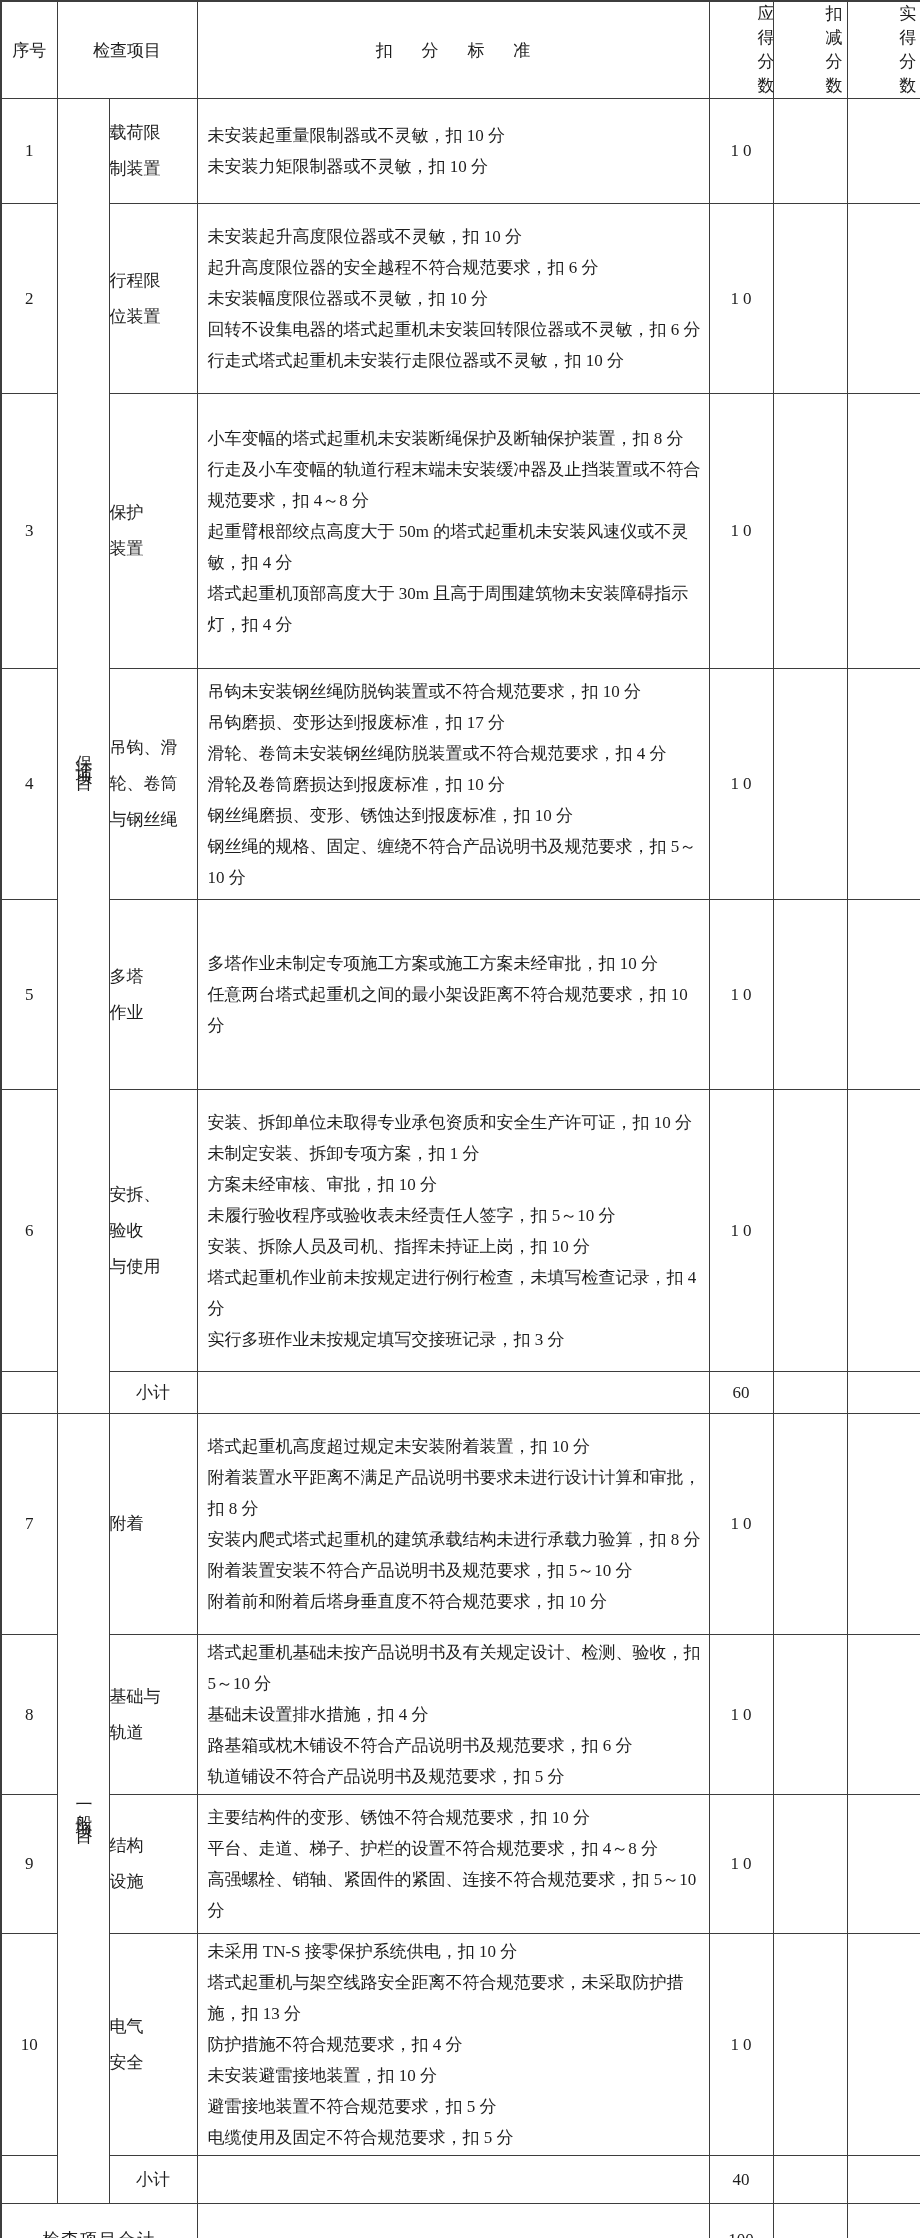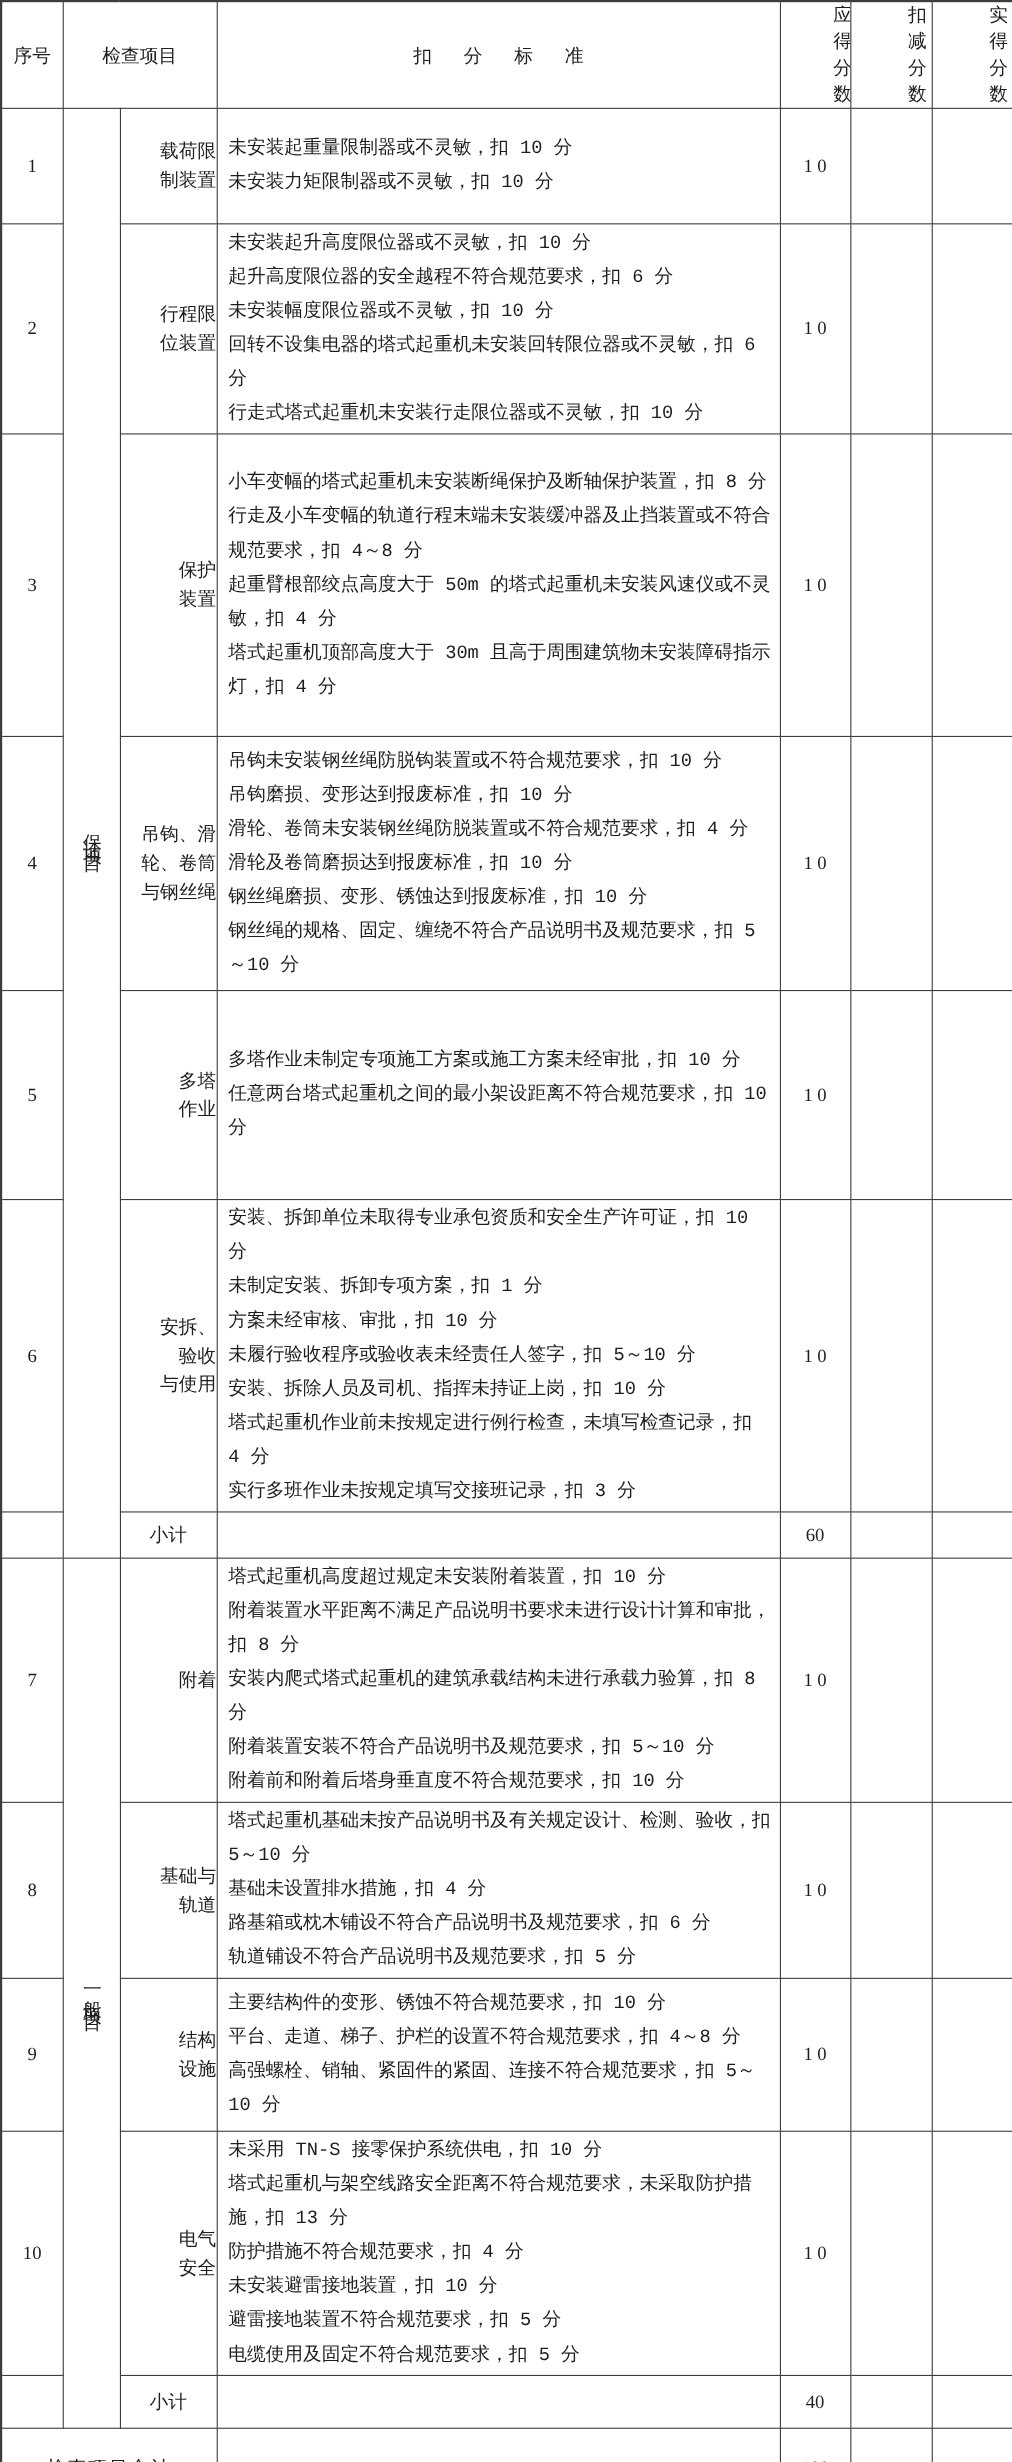--- a/index.html
+++ b/index.html
@@ -54,27 +54,27 @@
   td.no-cell{text-align:center;}
   td.group-cell{text-align:center;}
   .vtext{
     writing-mode:vertical-rl;
     text-orientation:upright;
     letter-spacing:7px;
     margin:0 auto;
     line-height:52px;
   }
   td.item-cell{
-    text-align:right;
+    text-align:left;
     white-space:pre-line;
-    line-height:26px;
+    line-height:36px;
   }
   td.std-cell{vertical-align:middle;}
   .std-wrap{padding:2px 6px 2px 10px;}
-  .std-line{line-height:31px;font-family:Liberation Mono, monospace;}
+  .std-line{line-height:31px;}
   td.score-cell{text-align:center;line-height:24px;}
   .num-sp{letter-spacing:4px;padding-left:4px;}
   td.subtotal-label{text-align:center;margin-top:44px;}
   td.total-label{text-align:center;letter-spacing:2px;}
 </style>
 </head>
 <body>
 
 <table>
   <colgroup>
@@ -154,21 +154,21 @@
   </tr>
 
   <tr class="h-r4">
     <td class="no-cell">4</td>
     <td class="item-cell">吊钩、滑
 轮、卷筒
 与钢丝绳</td>
     <td class="std-cell">
           <div class="std-wrap">
             <div class="std-line">吊钩未安装钢丝绳防脱钩装置或不符合规范要求，扣 10 分</div>
-            <div class="std-line">吊钩磨损、变形达到报废标准，扣 10 分</div>
+            <div class="std-line">吊钩磨损、变形达到报废标准，扣 17 分</div>
             <div class="std-line">滑轮、卷筒未安装钢丝绳防脱装置或不符合规范要求，扣 4 分</div>
             <div class="std-line">滑轮及卷筒磨损达到报废标准，扣 10 分</div>
             <div class="std-line">钢丝绳磨损、变形、锈蚀达到报废标准，扣 10 分</div>
             <div class="std-line">钢丝绳的规格、固定、缠绕不符合产品说明书及规范要求，扣 5～10 分</div>
           </div>
         </td>
     <td class="score-cell"><span class="num-sp">10</span></td>
     <td class="score-cell"></td>
     <td class="score-cell"></td>
   </tr>

